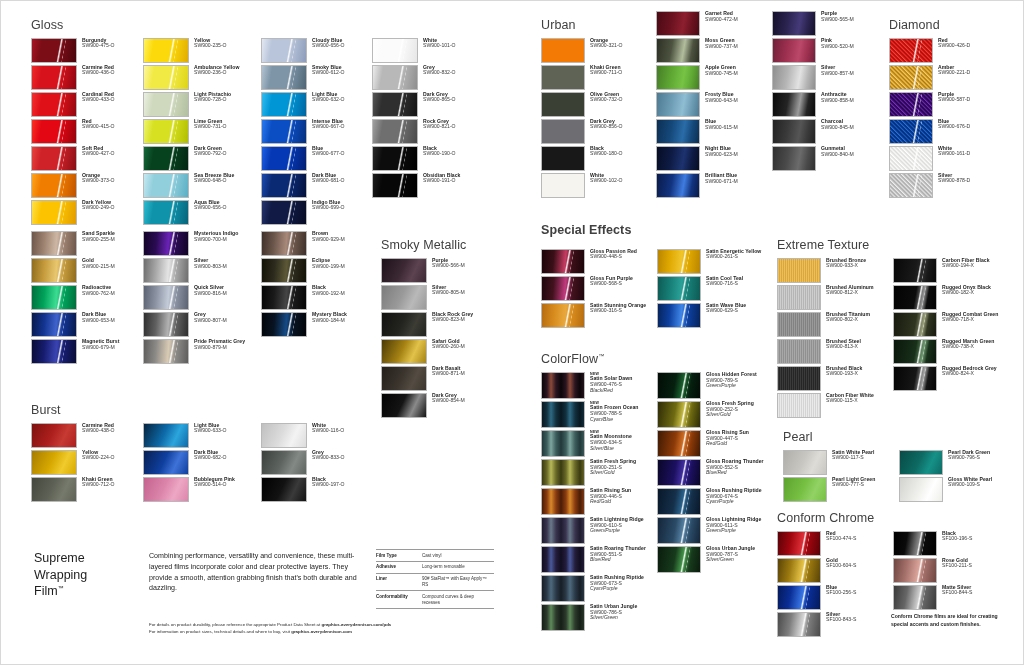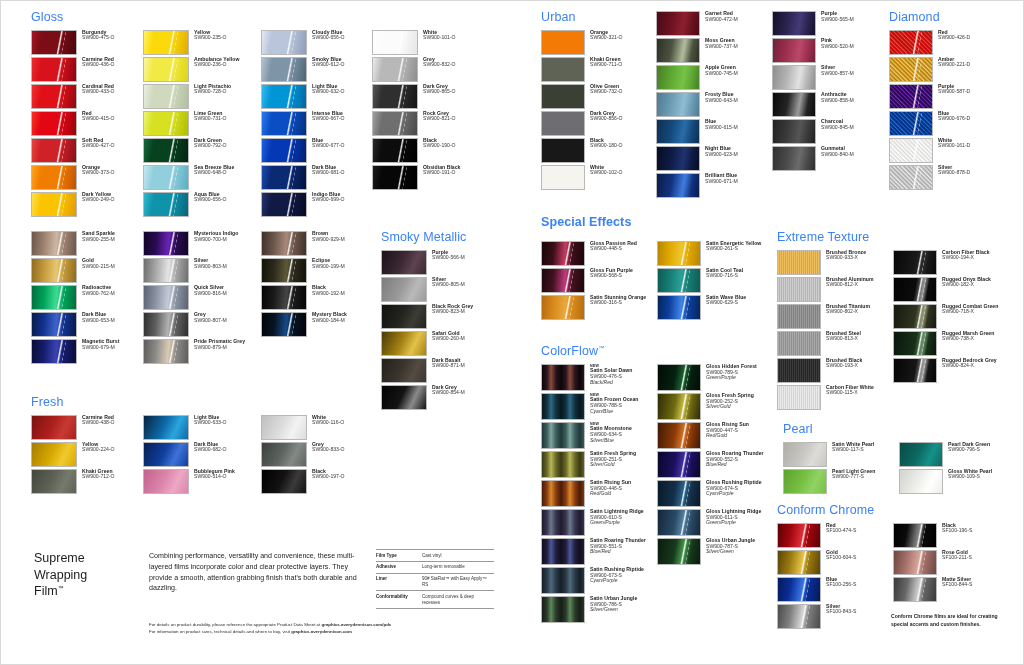--- a/index.html
+++ b/index.html
@@ -18,22 +18,22 @@
   #sheet {
     position: relative;
     width: 1024px; height: 665px;
     border: 1px solid #d8d8d8;
     background: #fff;
   }
   .sec-title {
     font-size: 12.5px;
     font-weight: 400;
     letter-spacing: .1px;
-    color: #3b82f6;
-    margin: 0 0 6px 0;
+    color: #404040;
+    margin: 8px 0 6px 0;
     line-height: 1;
   }
   .sec-title.bold { font-weight: 700; font-size: 12.5px; }
   .sec-title .tm { font-size: 6px; vertical-align: super; }
 
   
   .group { position: absolute; }
   .cols { display: flex; gap: 0px; }
   .col { display: flex; flex-direction: column; }
   .sw-row {
@@ -634,21 +634,21 @@
             <div class="lab" style="width: 66px;">
               <span class="nm" style="white-space: normal;">Dark Grey</span>
               <span class="code">SW900-854-M</span>
             </div>
           </div>
         </div>
     </div>
   </div>
 
   <div class="group" style="left:30px; top:395px;">
-    <div class="sec-title">Fresh</div>
+    <div class="sec-title">Burst</div>
     <div class="cols">
       <div class="col">
           <div class="sw-row">
             <div class="chip" style="width: 46px; height: 25px; background: linear-gradient(115deg, rgb(125, 18, 15) 0%, rgb(173, 31, 29) 45%, rgb(198, 58, 51) 70%, rgb(173, 31, 29) 100%);"></div>
             <div class="lab" style="width: 66px;">
               <span class="nm" style="white-space: normal;">Carmine Red</span>
               <span class="code">SW900-438-O</span>
             </div>
           </div>
           <div class="sw-row">

